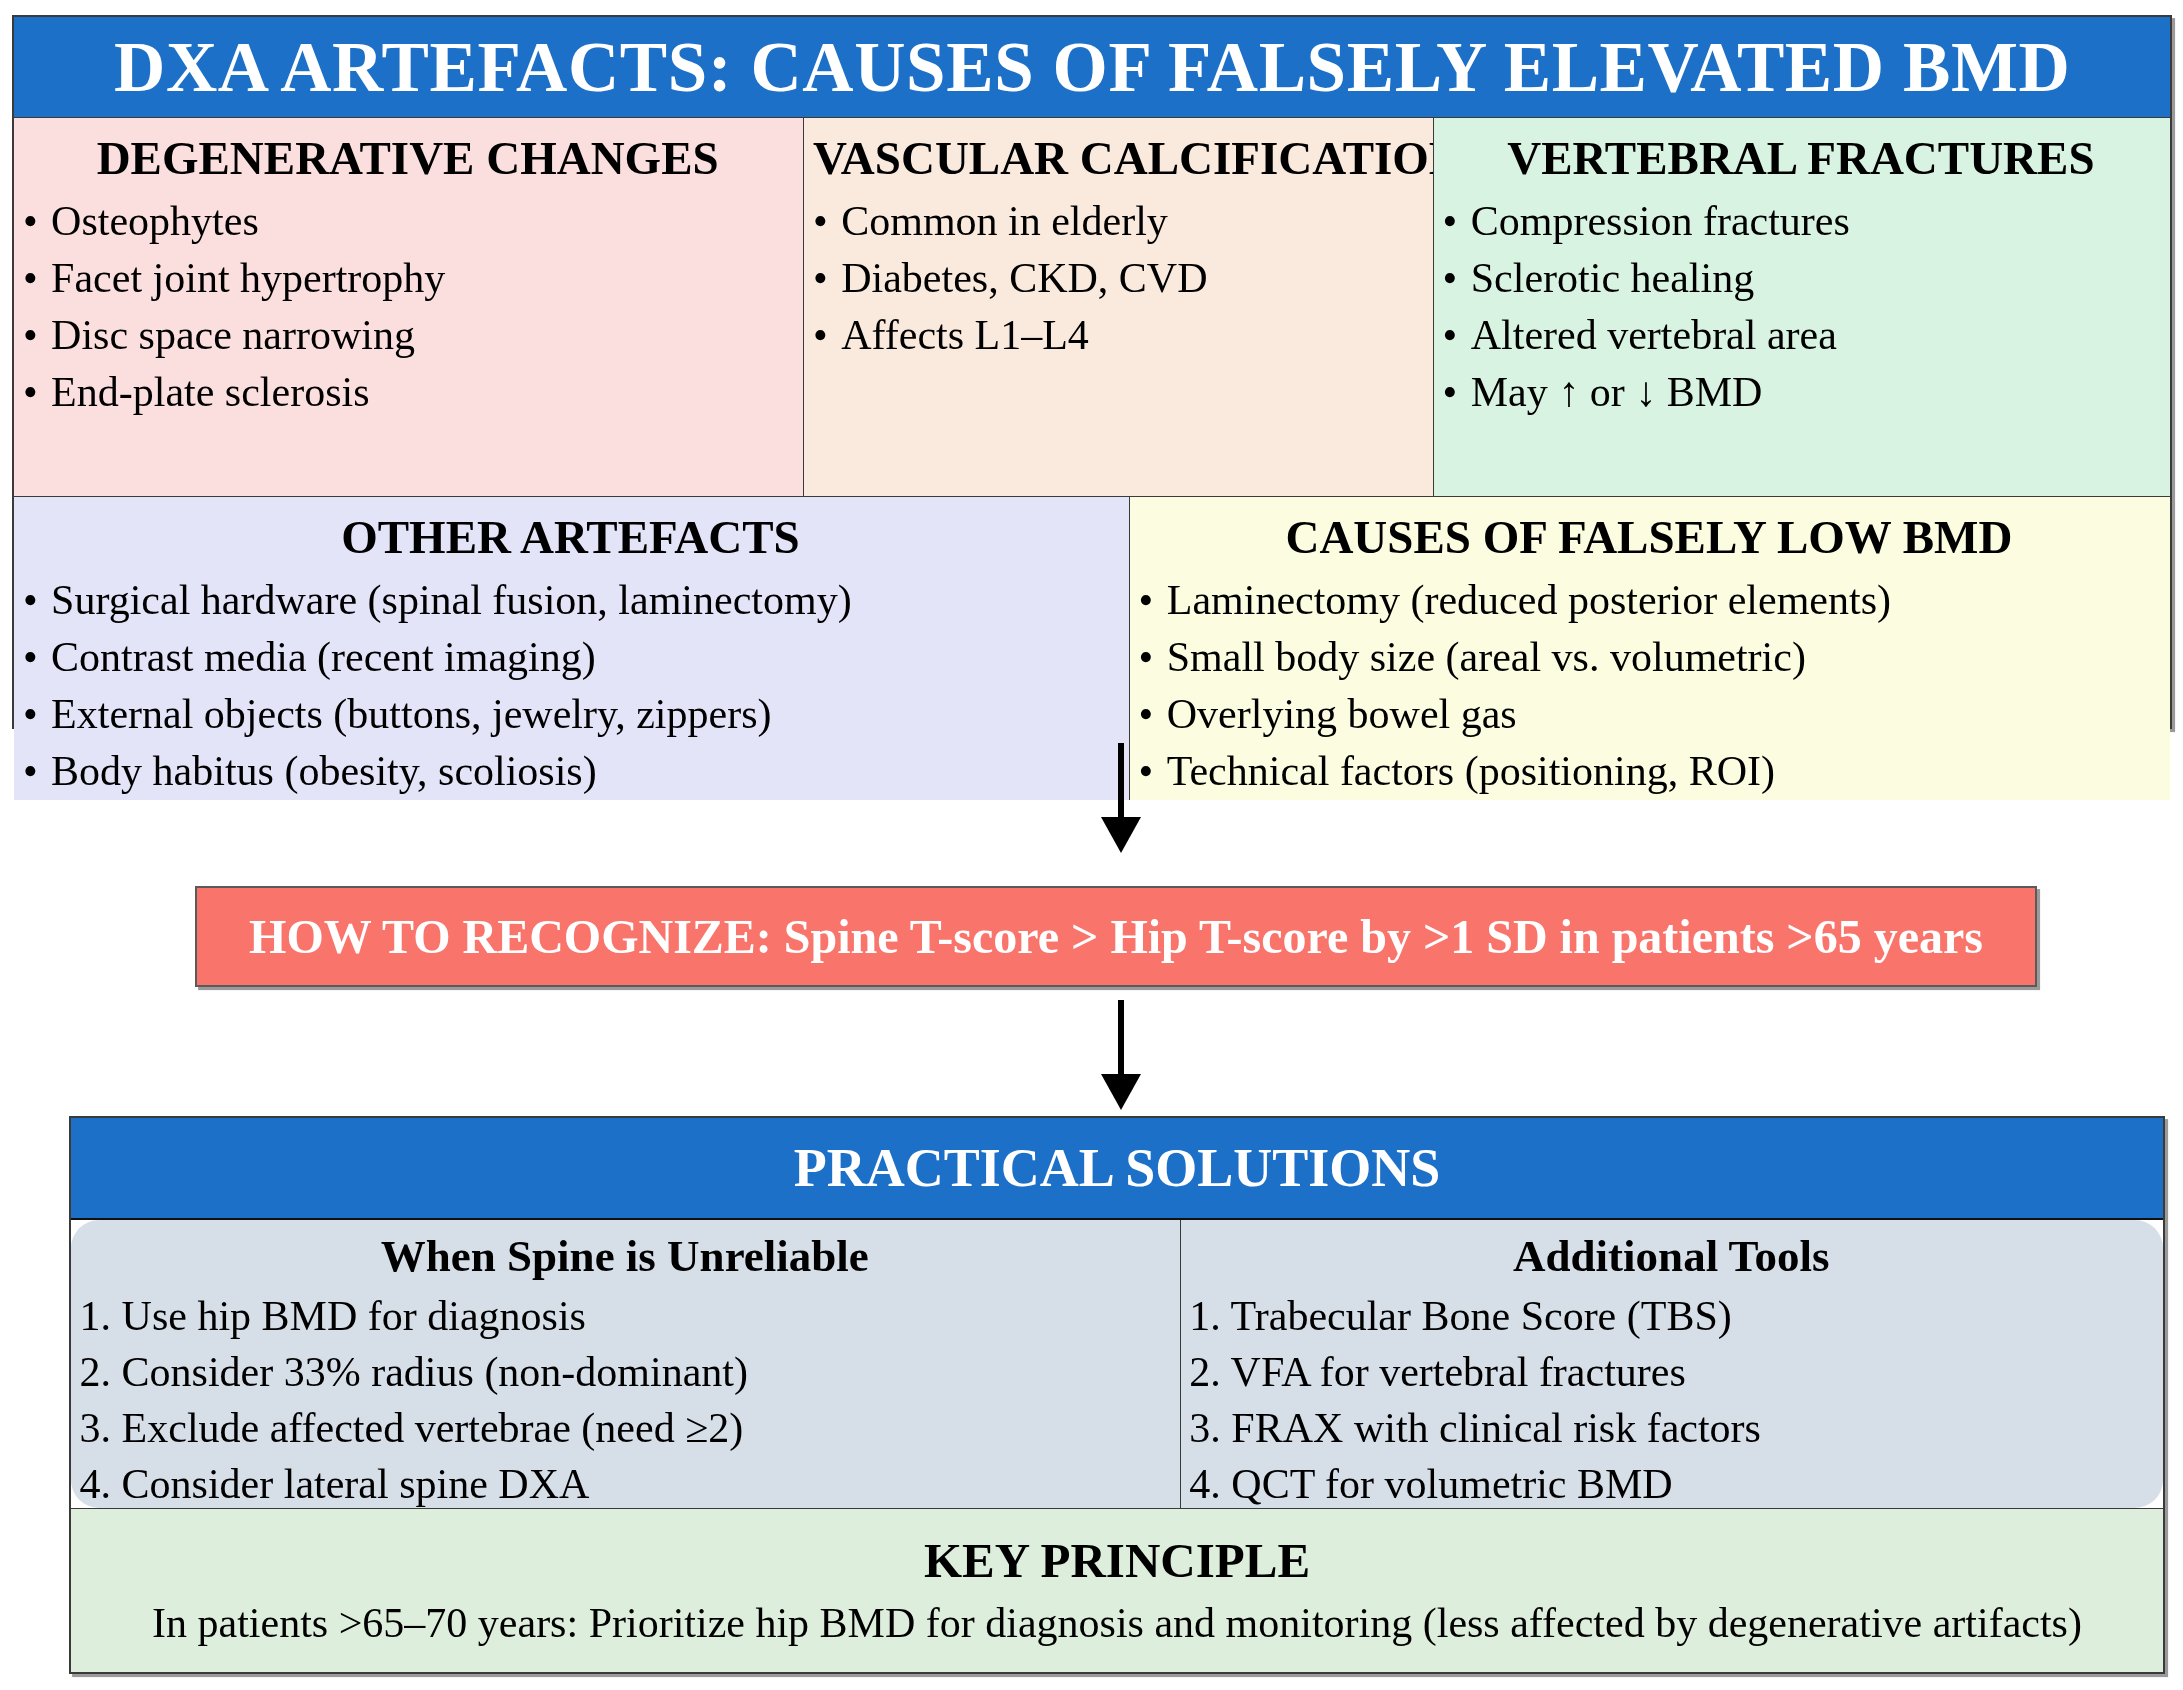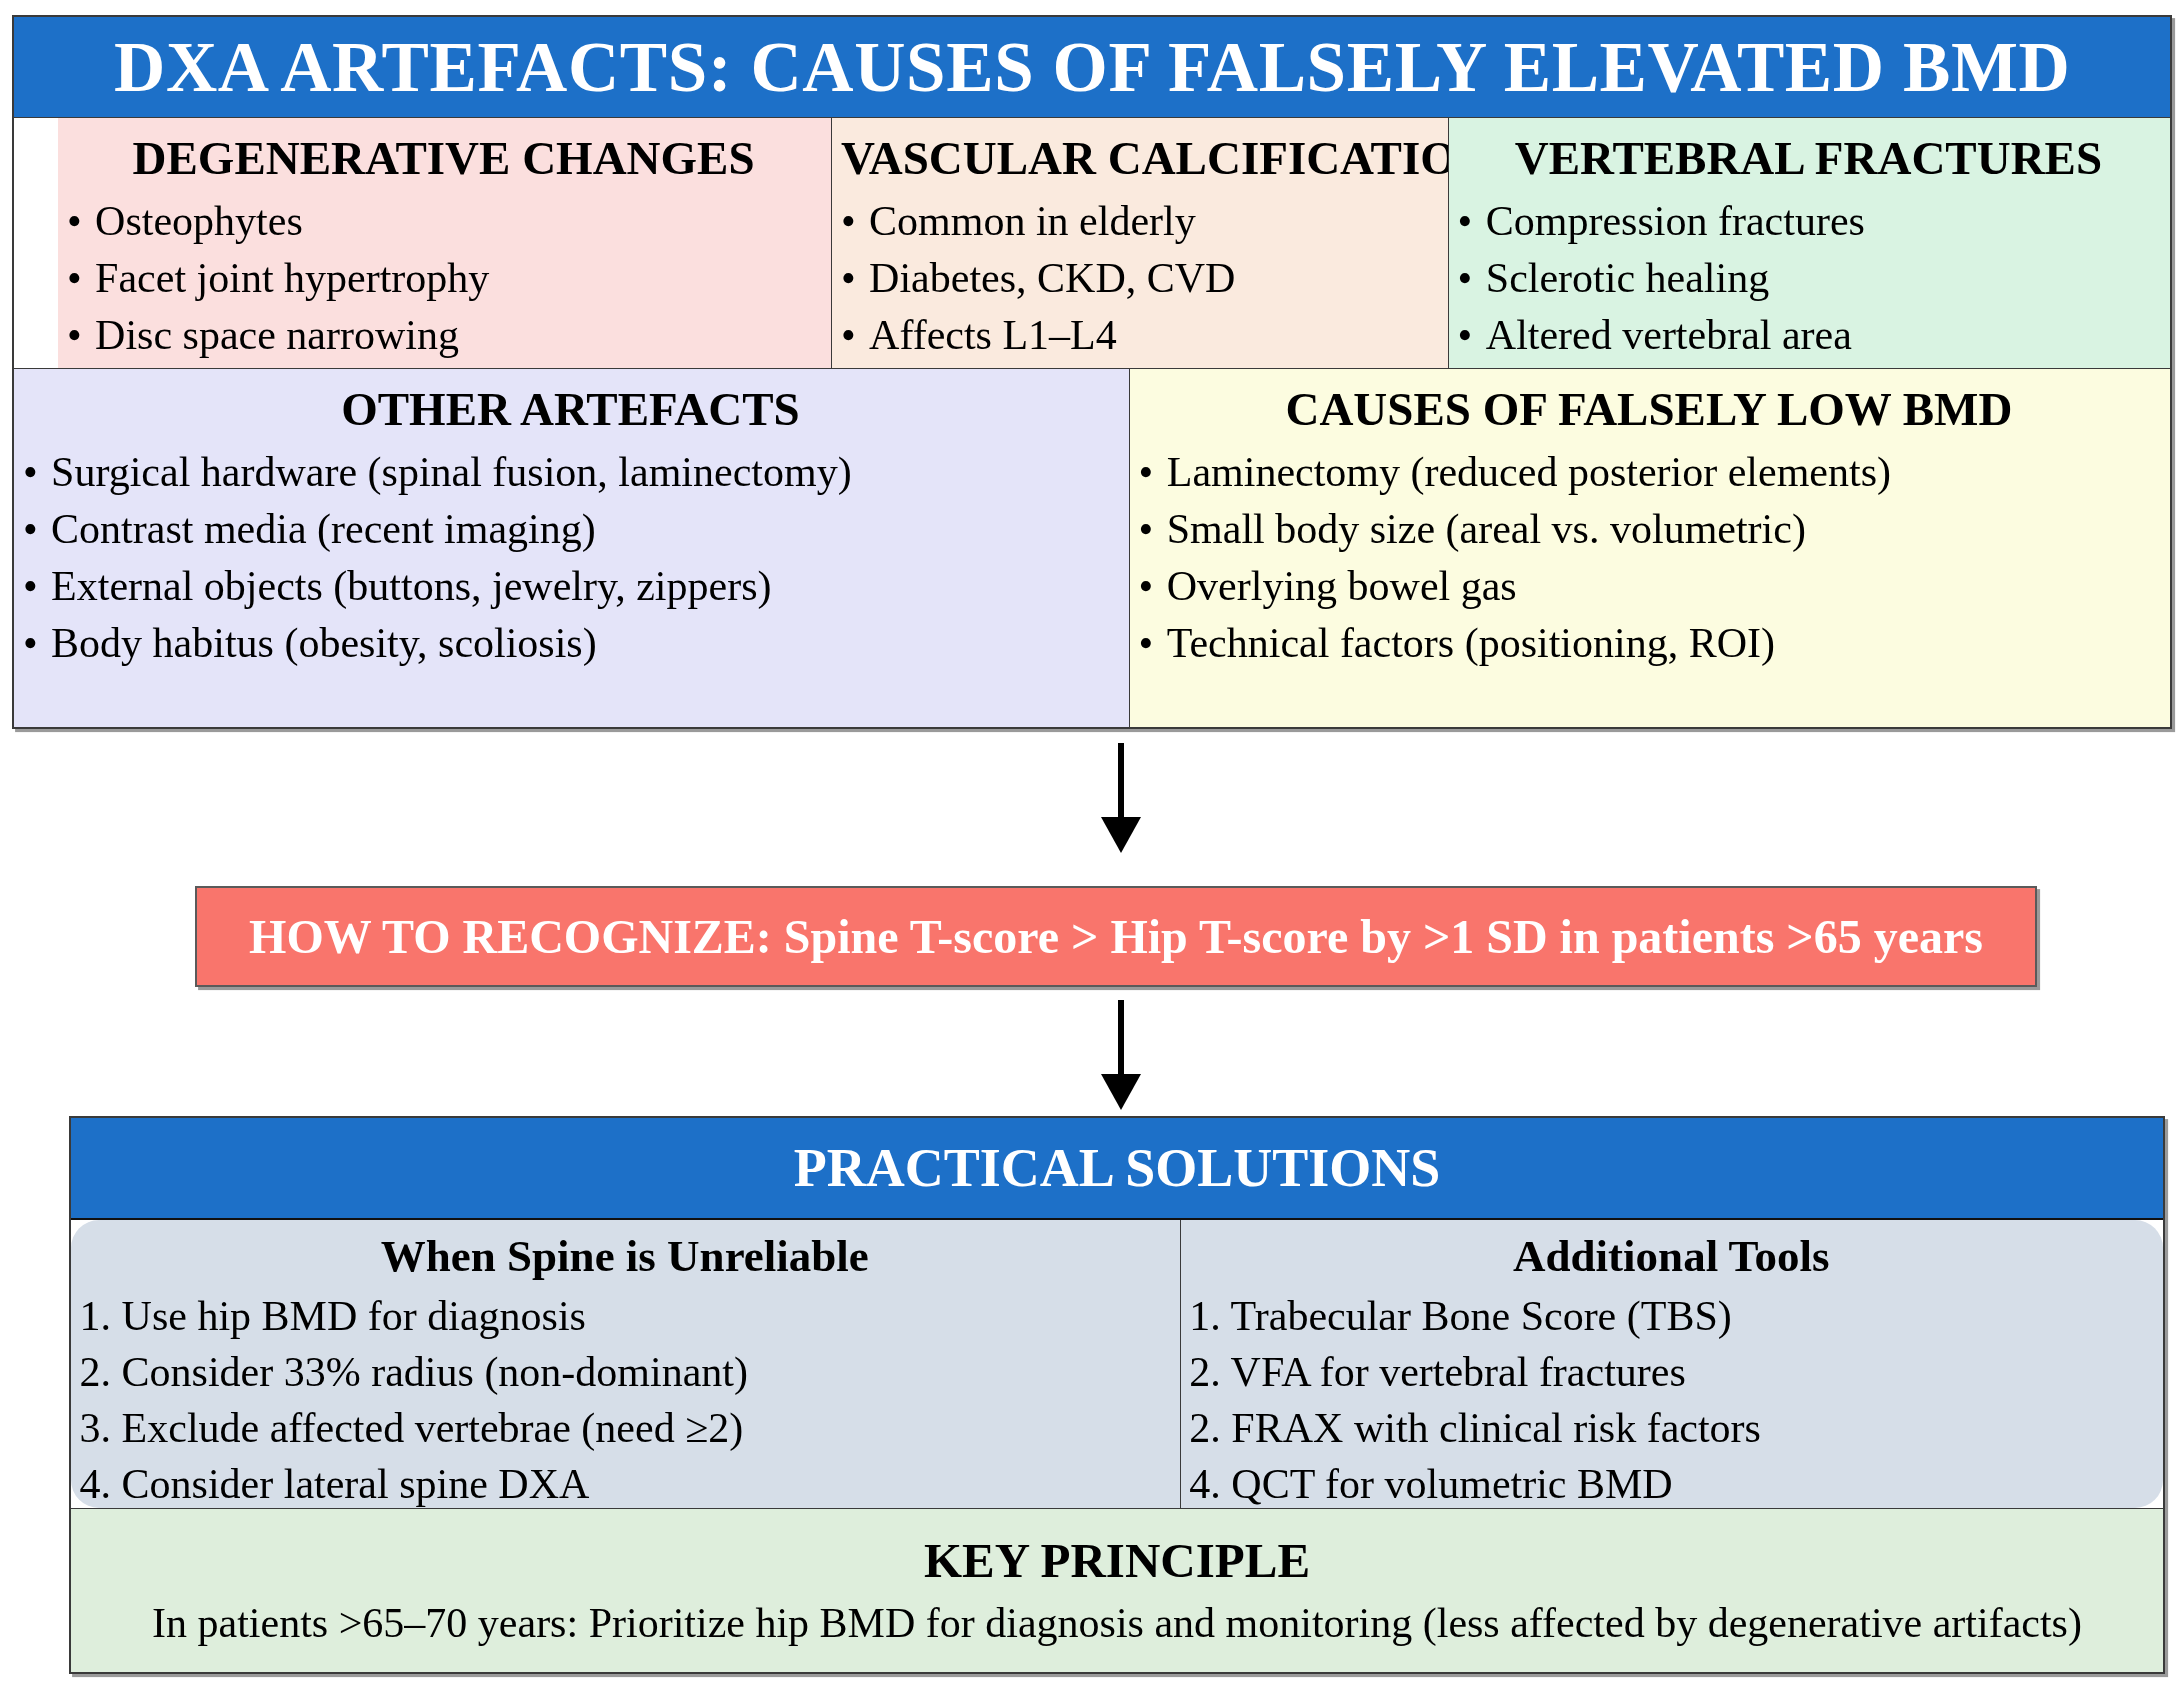--- a/index.html
+++ b/index.html
@@ -21,21 +21,21 @@
   .title-bar {
     height:101px; flex:none;
     background:var(--header-blue,#1d70c8);
     border-bottom:1.8px solid var(--border-dark,#3a3a3a);
     display:flex; align-items:center; justify-content:center;
   }
   .big-title {
     color:var(--text-white,#fff); font-weight:bold; font-size:71px;
     letter-spacing:0.6px; white-space:nowrap;
   }
-  .row1 { display:flex; height:251px; flex:none; border-bottom:1.8px solid var(--border-dark,#3a3a3a);padding-left:44px; }
+  .row1 { display:flex; height:379px; flex:none; border-bottom:1.8px solid var(--border-dark,#3a3a3a); }
   .row2 { display:flex; flex:1; }
   .cell { padding:7.4px 11px 0 8.6px; overflow:hidden; }
   .cell + .cell { border-left:1.8px solid var(--border-dark,#3a3a3a); }
   .c-degen { width:36.6%; background:var(--degenerative-pink,#fbdfde); }
   .c-vasc  { width:29.2%; background:var(--vascular-cream,#faeade); }
   .c-vert  { flex:1;      background:var(--fractures-mint,#d9f3e2); }
   .c-other { width:51.7%; background:var(--other-lavender,#e4e4f9); }
   .c-low   { flex:1;      background:var(--low-bmd-yellow,#fcfce0); }
   .section-heading {
     margin:3.7px 0 6.1px; font-size:47px; line-height:58px;
@@ -168,21 +168,21 @@
       <div class="col-heading">When Spine is Unreliable</div>
       <div class="sol-item">1. Use hip BMD for diagnosis</div>
       <div class="sol-item">2. Consider 33% radius (non-dominant)</div>
       <div class="sol-item">3. Exclude affected vertebrae (need ≥2)</div>
       <div class="sol-item">4. Consider lateral spine DXA</div>
     </div>
     <div class="sol-col sol-col-right">
       <div class="col-heading">Additional Tools</div>
       <div class="sol-item">1. Trabecular Bone Score (TBS)</div>
       <div class="sol-item">2. VFA for vertebral fractures</div>
-      <div class="sol-item">2. FRAX with clinical risk factors</div>
+      <div class="sol-item">3. FRAX with clinical risk factors</div>
       <div class="sol-item">4. QCT for volumetric BMD</div>
     </div>
   </div>
 
   <div class="key">
     <div class="key-heading">KEY PRINCIPLE</div>
     <div class="key-text">In patients &gt;65–70 years: Prioritize hip BMD for diagnosis and monitoring (less affected by degenerative artifacts)</div>
   </div>
 </div>
 

